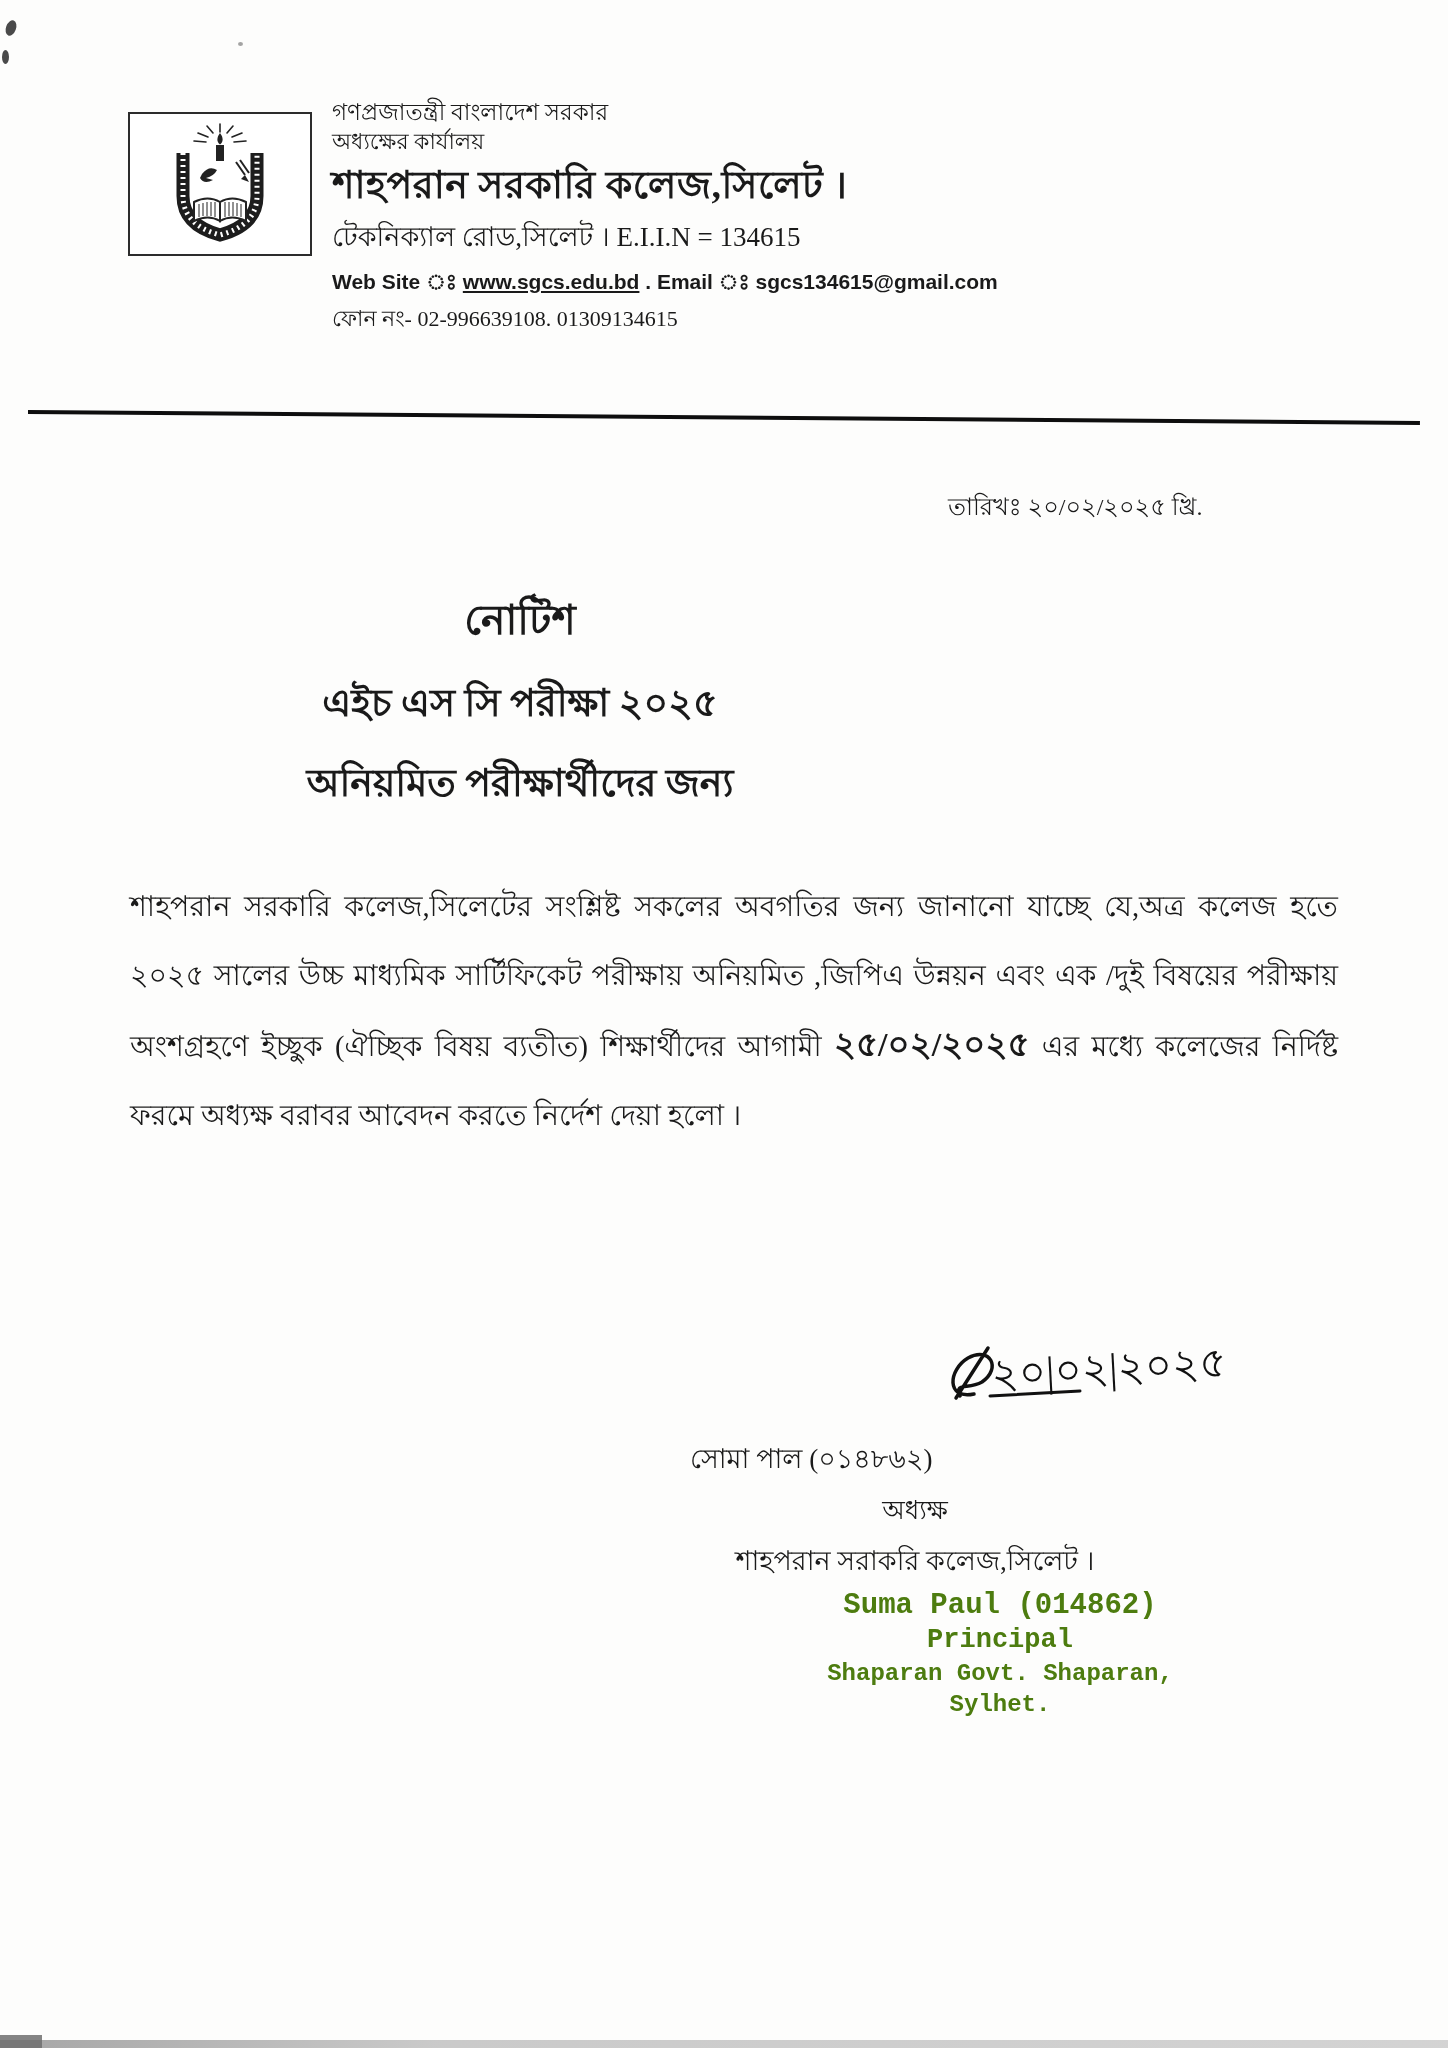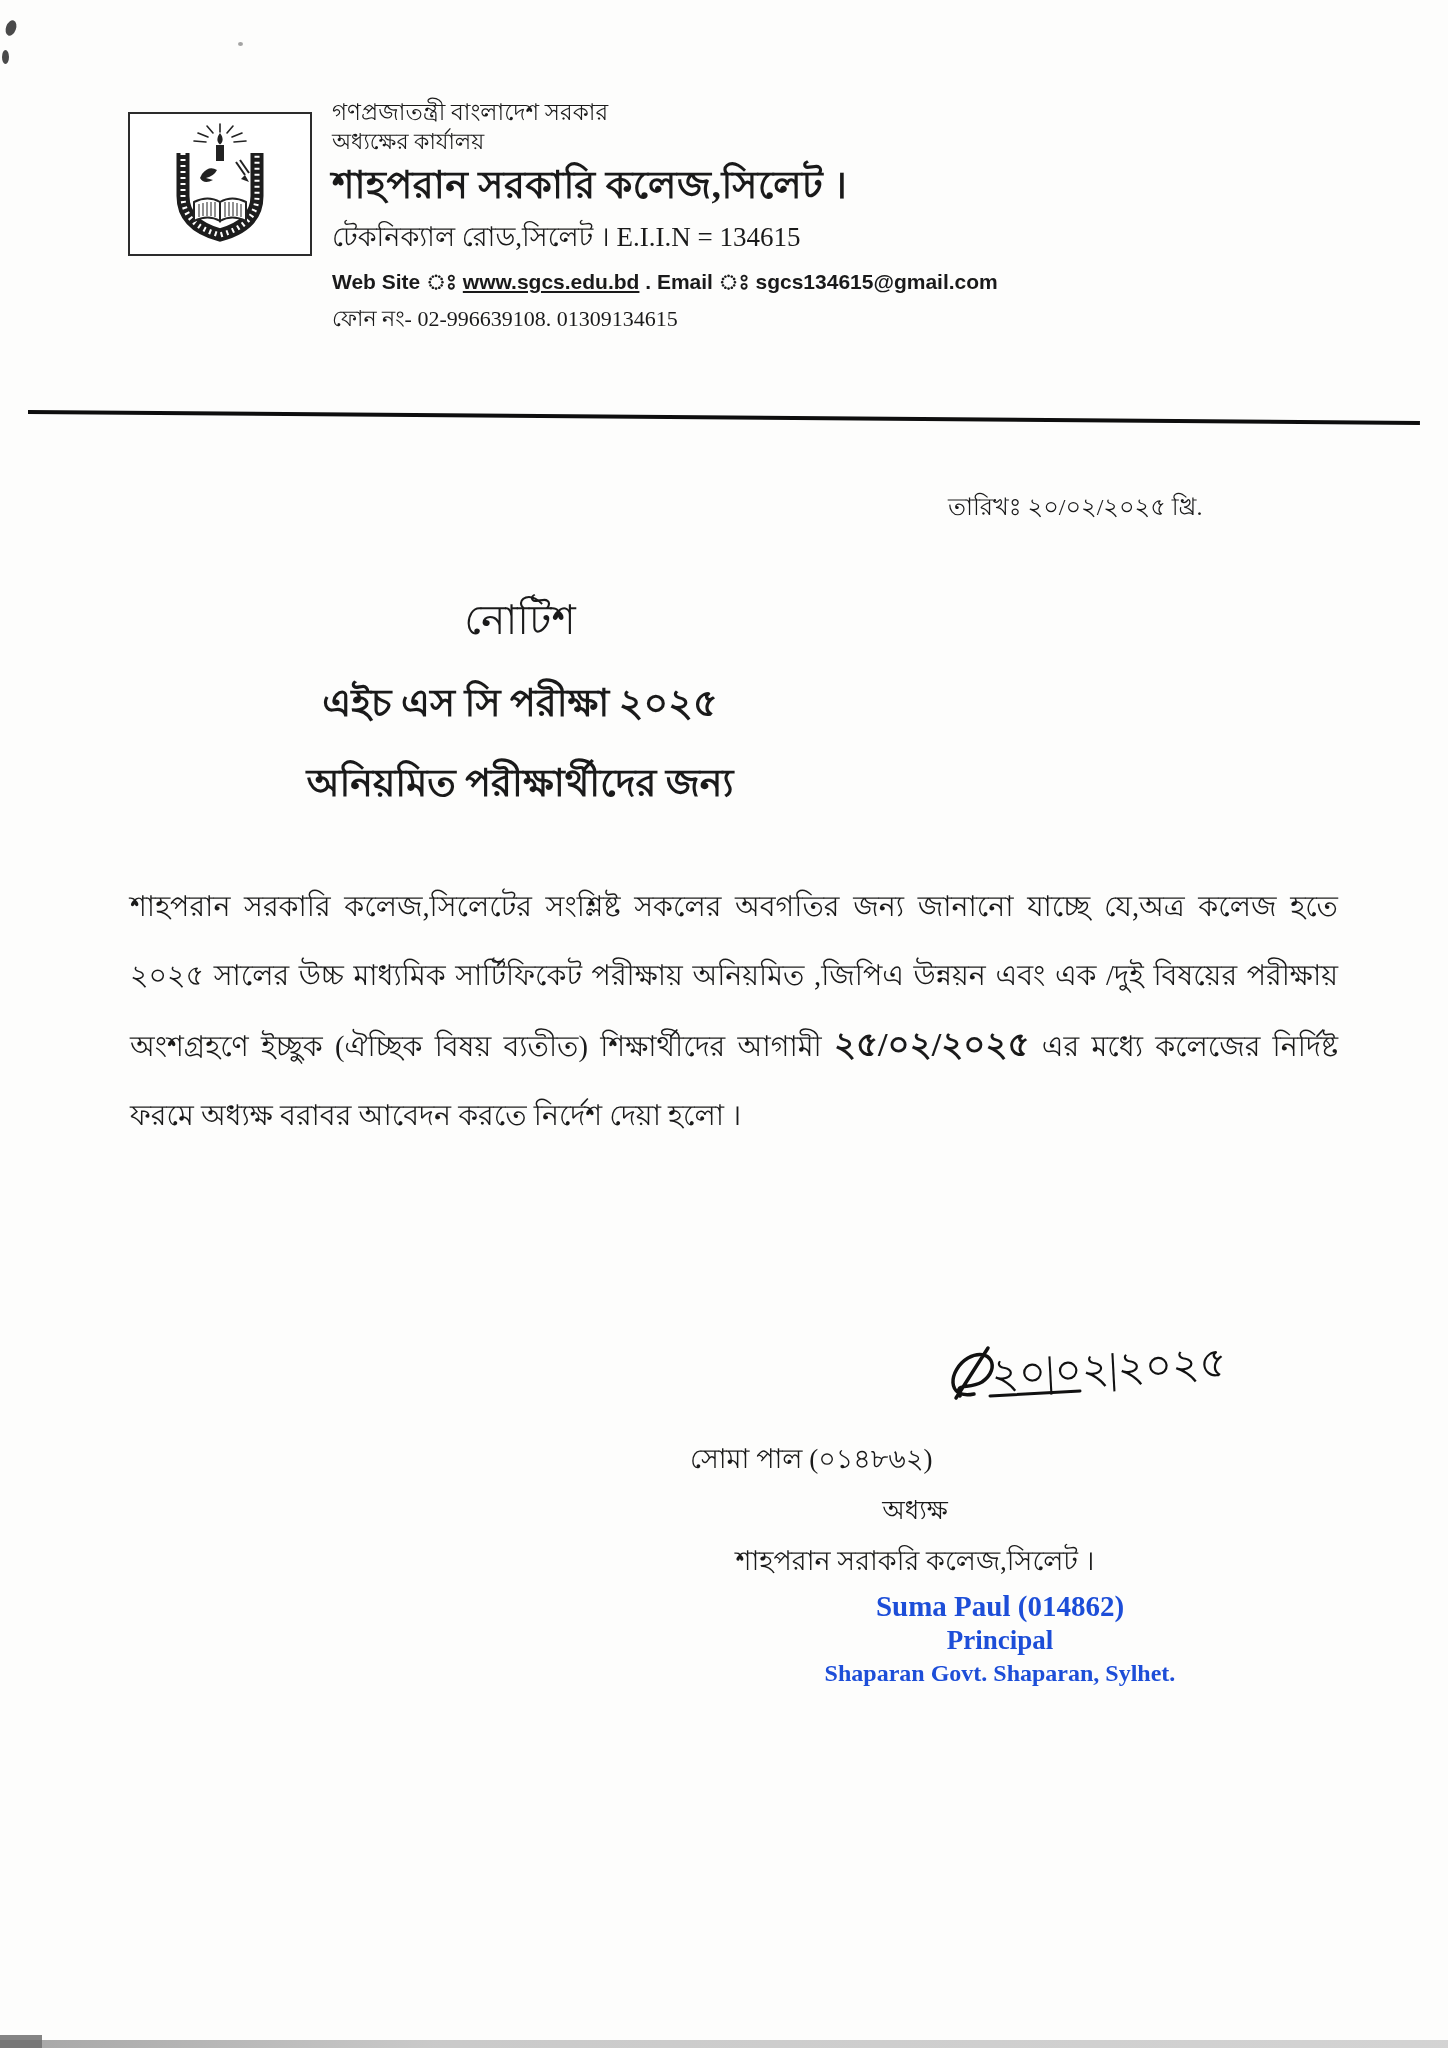--- a/index.html
+++ b/index.html
@@ -28,35 +28,35 @@
   .h-web    { font-size:21px; font-family:"Liberation Sans", sans-serif; font-weight:bold; margin-bottom:0; }
   .h-web .site { text-decoration:underline; }
   .h-phone  { font-size:22px; }
 
   .divider { position:absolute; left:28px; top:410px; width:1392px; height:4px;
     background:#0e0e0e; transform:rotate(0.45deg); transform-origin:left center; }
 
   .date-line { position:absolute; left:948px; top:488px; font-size:24px; }
 
   .title-block { position:absolute; left:110px; top:588px; width:820px; text-align:center; }
-  .t1 { font-size:41px; font-weight:normal; margin-bottom:16px; }
+  .t1 { font-size:41px; font-weight:bold; margin-bottom:16px; }
   .t2 { font-size:38px; font-weight:bold; margin-bottom:16px; }
   .t3 { font-size:38px; font-weight:bold; }
 
   .body-text { position:absolute; left:130px; top:872px; width:1208px;
     font-size:28.5px; line-height:69px; text-align:justify; }
   .deadline { font-size:34px; font-weight:bold; }
 
   .sig-handwritten { position:absolute; left:930px; top:1330px; }
   .sig-name    { position:absolute; left:690px; top:1438px; width:450px; font-size:27px; }
   .sig-desig   { position:absolute; left:690px; top:1490px; width:450px; text-align:center; font-size:26px; }
   .sig-college { position:absolute; left:660px; top:1540px; width:510px; text-align:center; font-size:27px; }
 
   .stamp { position:absolute; left:770px; top:1588px; width:460px; text-align:center;
-    font-family:Liberation Serif, serif; font-weight:bold; color:#1d4ed8; }
+    font-family:Liberation Mono, monospace; font-weight:bold; color:#4d7c0f; }
   .stamp .s1 { font-size:29px; line-height:1.25; }
   .stamp .s2 { font-size:27px; line-height:1.25; }
   .stamp .s3 { font-size:24px; line-height:1.3; }
 </style>
 </head>
 <body>
 
 <div class="page">
 
   <div class="artifact a1"></div>

